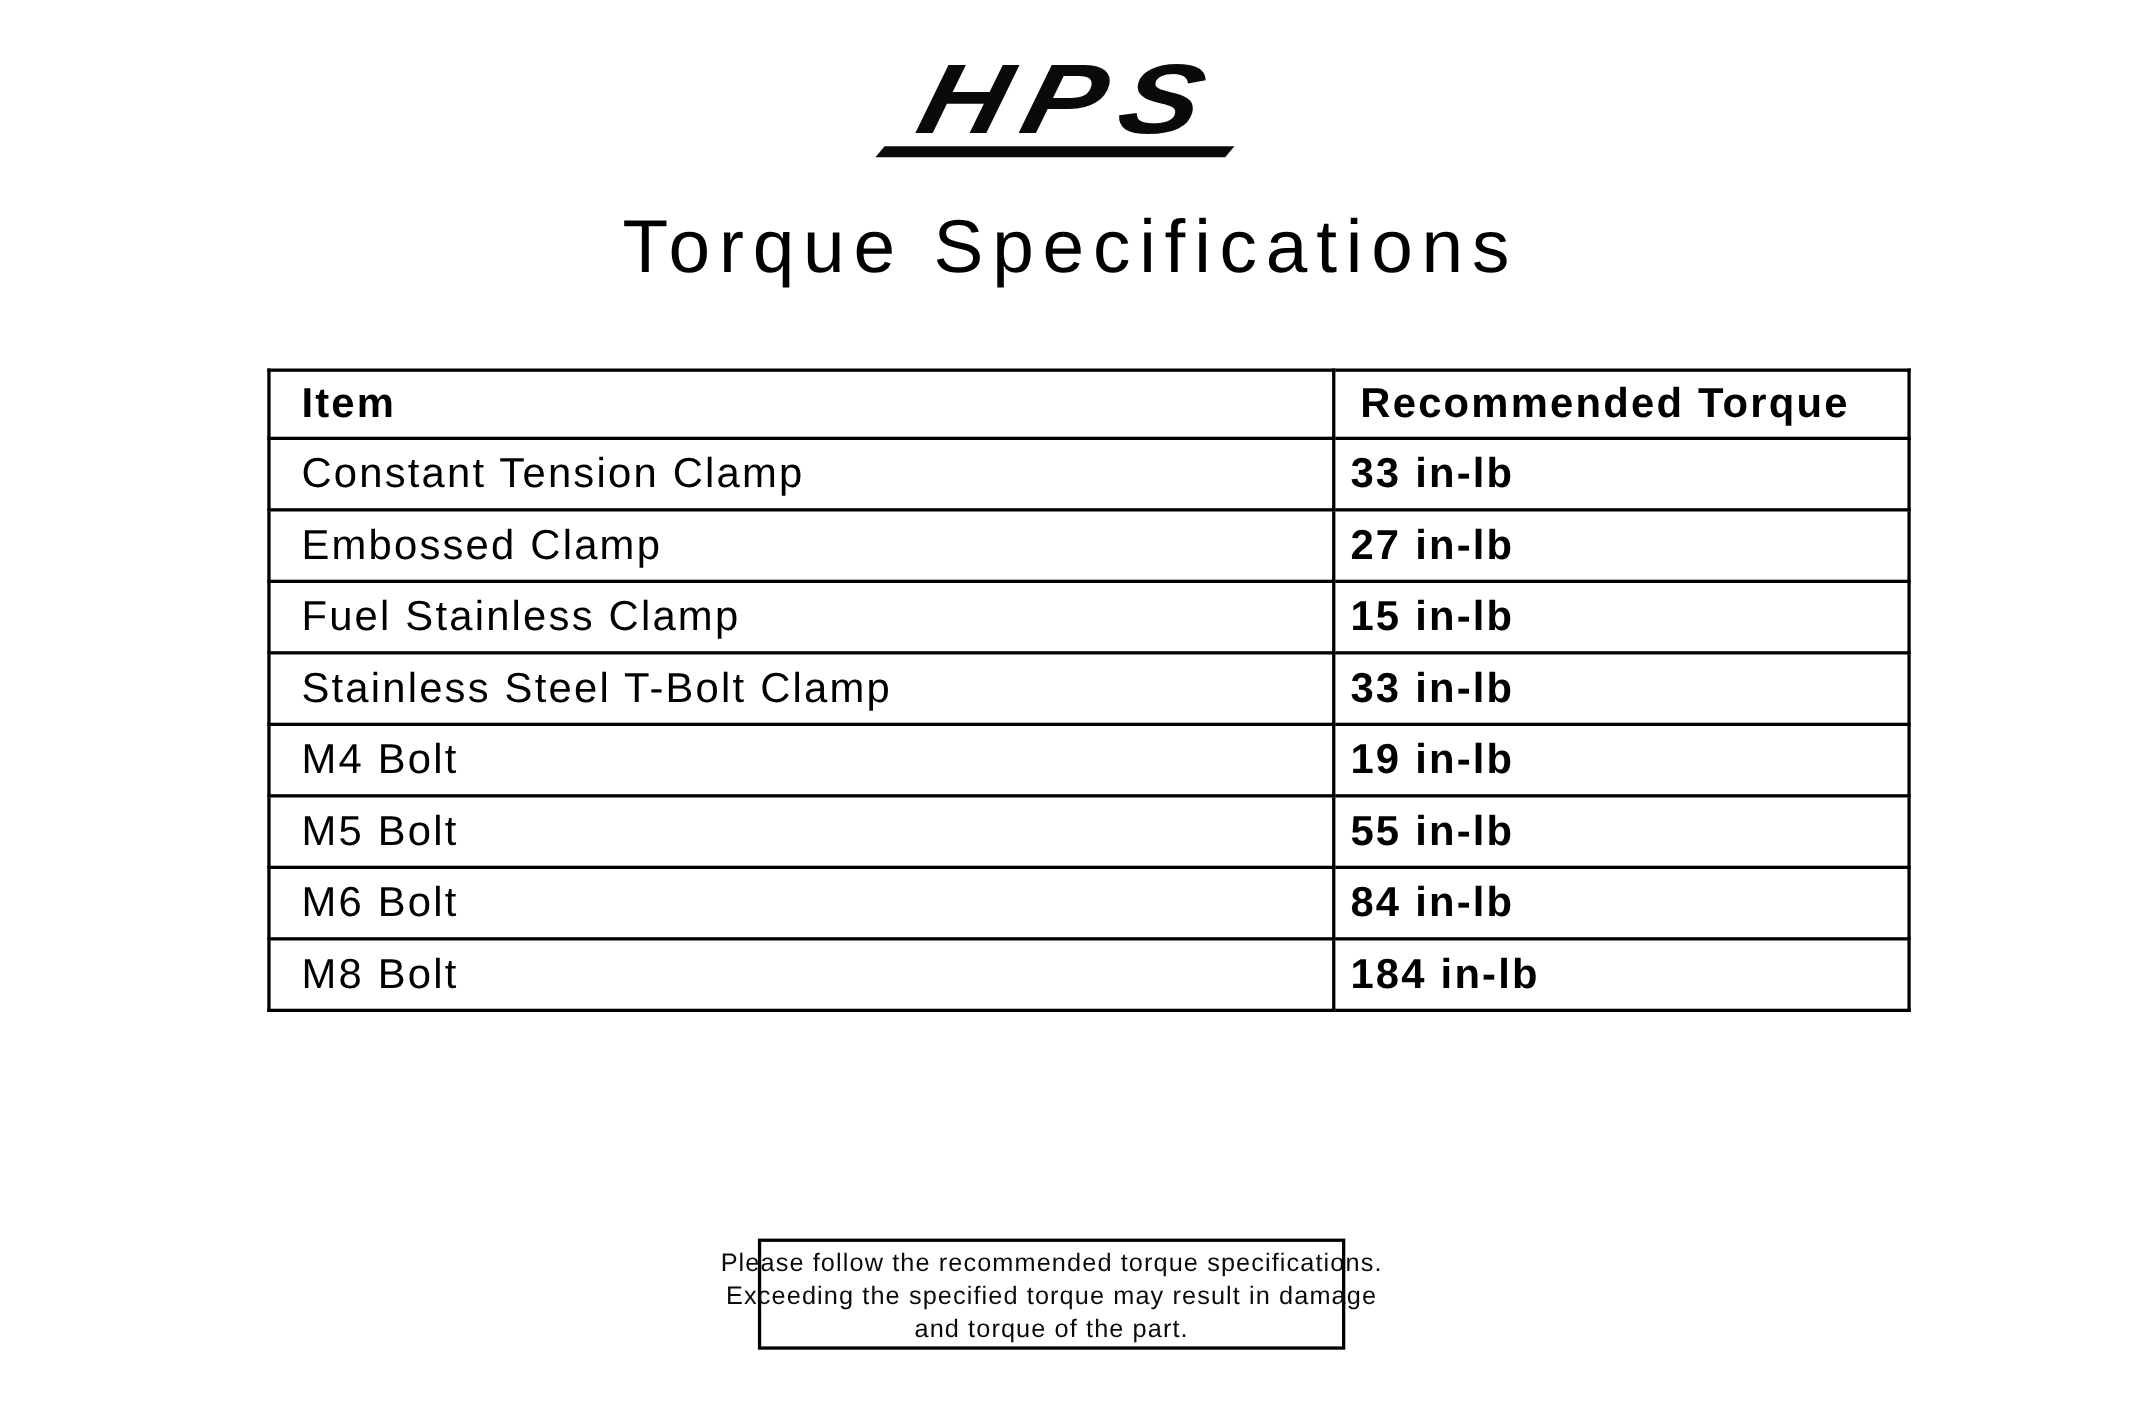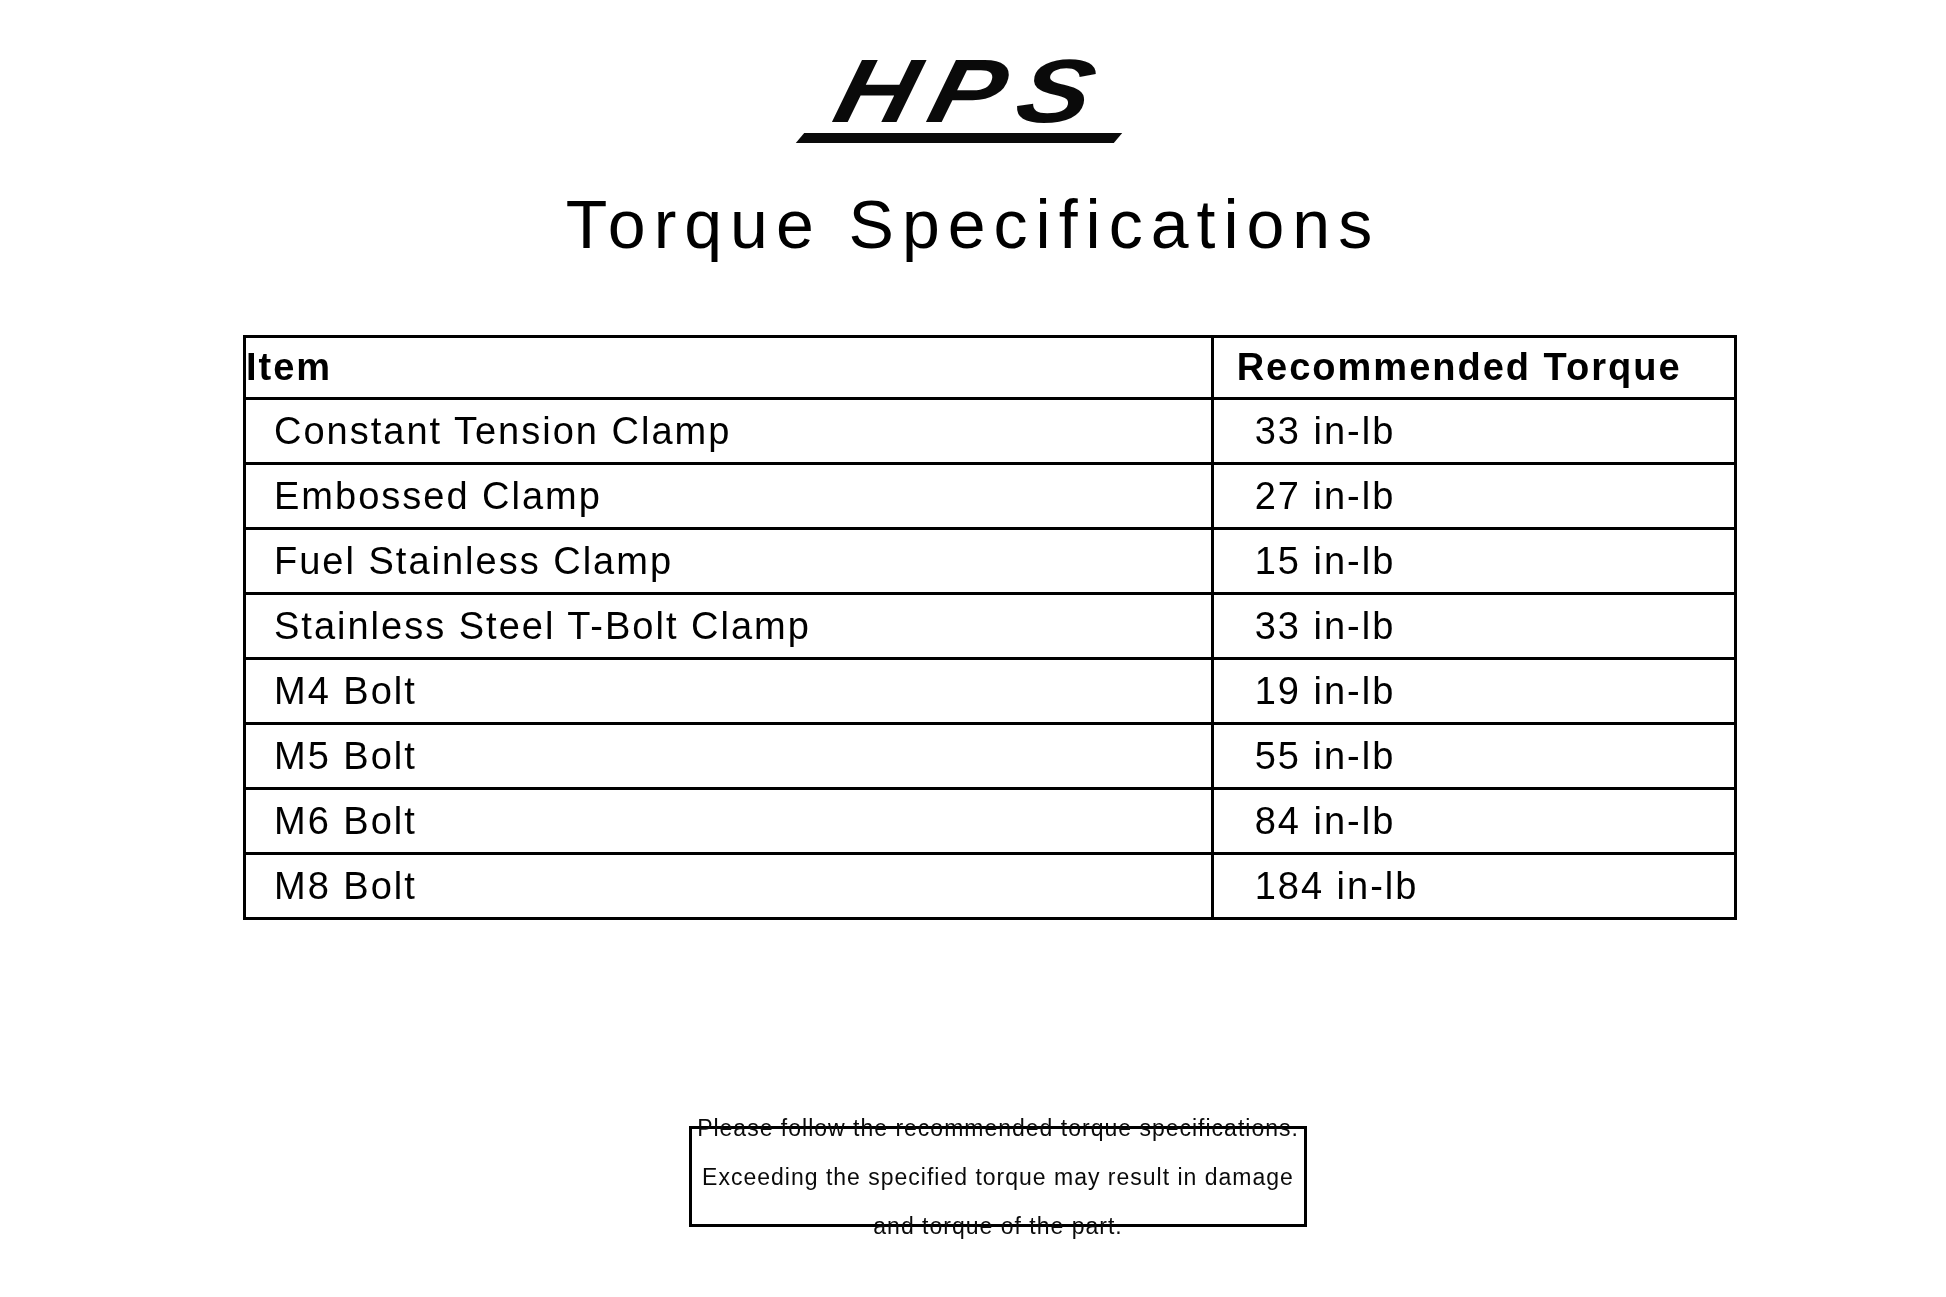--- a/index.html
+++ b/index.html
@@ -76,43 +76,43 @@
     font-size: 38px;
     letter-spacing: 2px;
     text-align: left;
     vertical-align: middle;
     white-space: nowrap;
     overflow: hidden;
   }
   table.spec-table th {
     font-weight: bold;
     height: 62px;
+    padding-left: 28px;
   }
   table.spec-table th.torque-col-header { padding-left: 23px; }
   table.spec-table td {
     font-weight: 400;
     height: 65px;
     padding-left: 28px;
   }
-  table.spec-table td.torque-cell { padding-left: 41px; }
+  table.spec-table td.torque-cell { padding-left: 14px; font-weight: bold; }
 
   
   .note-box {
     position: absolute;
     left: 689px;
     top: 1126px;
-    width: 618px;
+    width: 534px;
     height: 101px;
     border: 3px solid #000000;
     display: flex;
     flex-direction: column;
     justify-content: center;
     align-items: center;
     text-align: center;
-    gap: 19px;
   }
   .note-line {
     font-size: 23px;
     line-height: 30px;
     letter-spacing: 1px;
     white-space: nowrap;
     color: #0a0a0a;
   }
 </style>
 </head>

